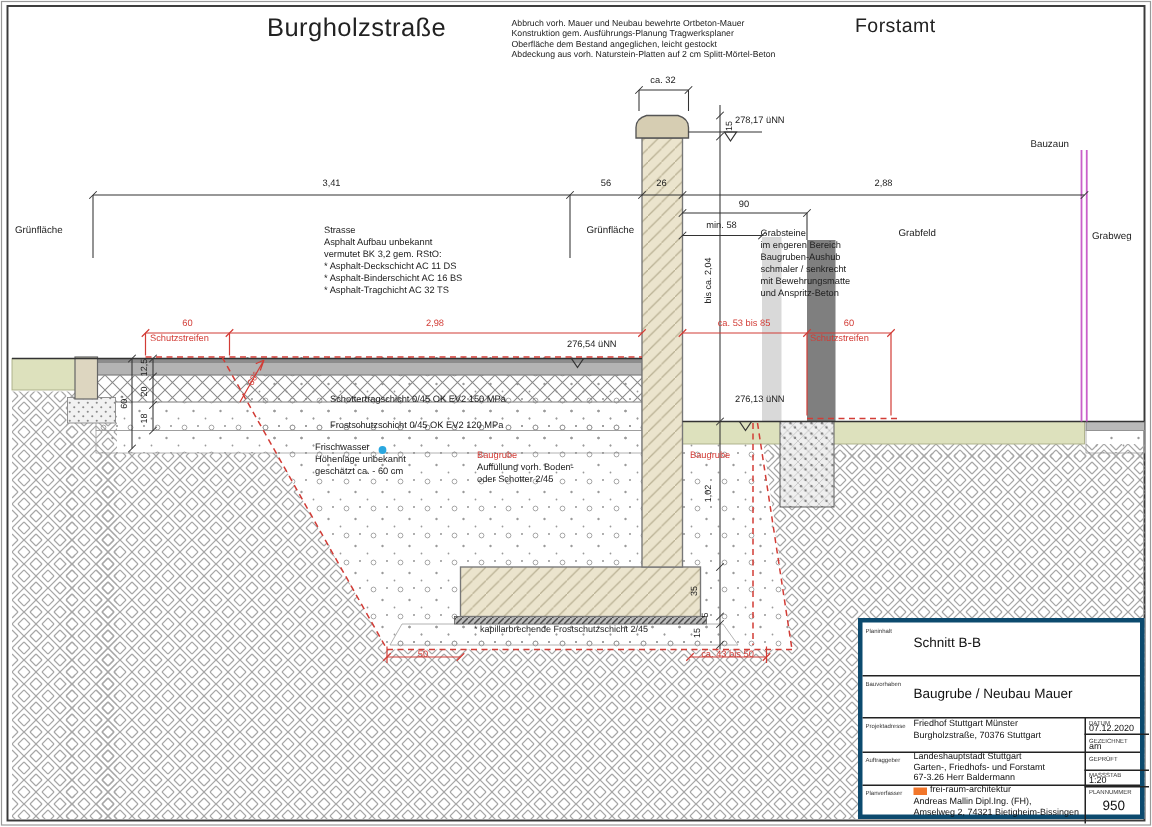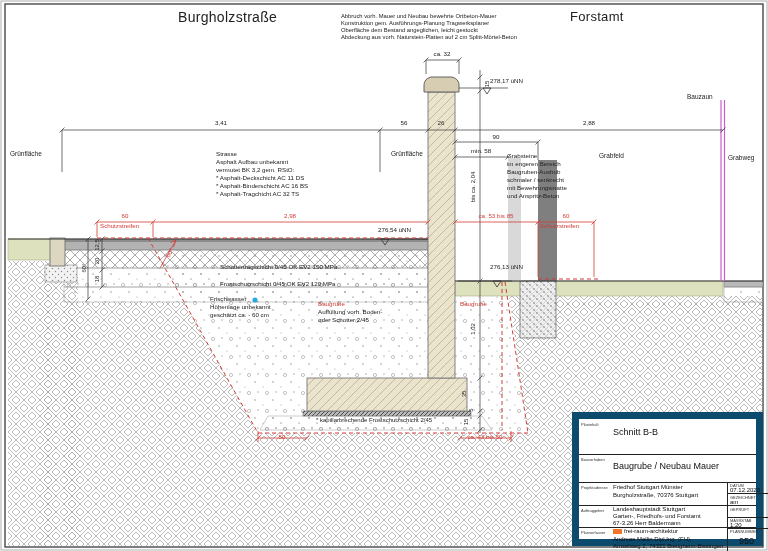--- a/index.html
+++ b/index.html
@@ -5,21 +5,21 @@
   html,body{margin:0;padding:0;background:#fff;}
   .canvas{position:relative;width:768px;height:551px;background:#fff;overflow:hidden;
           font-family:"Liberation Sans", sans-serif;}
   .canvas svg{position:absolute;left:0;top:0;}
   .ann-layer{position:absolute;left:0;top:0;width:768px;height:551px;pointer-events:none;}
   .ann{position:absolute;white-space:nowrap;color:#222;line-height:1.05;
        font-family:"Liberation Sans",sans-serif;}
   .ann.big{letter-spacing:.3px;}
   
   .titleblock{position:absolute;left:572px;top:412px;width:191px;height:134px;
-              background:#fff;border:7px solid #0c4a6e;box-sizing:border-box;}
+              background:#fff;border:3px solid #0c4a6e;box-sizing:border-box;}
   .tb-abs{position:absolute;white-space:nowrap;}
   .tb-label{font-size:4px;color:#333;}
   .tb-text{font-size:6px;color:#111;}
   .tb-big{font-size:9px;color:#111;}
   .hline{position:absolute;height:1px;background:#222;left:0;width:100%;}
   .hline.rcol{left:148px;width:43px;}
   .vline{position:absolute;width:1px;background:#222;}
   .logo{position:absolute;width:9px;height:5px;}
 </style>
 </head>
@@ -161,21 +161,21 @@
     <path d="M94.5,224.5 L99.5,219.5 M150.5,224.5 L155.5,219.5 M425.5,224.5 L430.5,219.5 M452.5,224.5 L457.5,219.5 M535.5,224.5 L540.5,219.5 M591.5,224.5 L596.5,219.5"></path>
     <path d="M97,222 L97,237 M153,222 L153,237 M538,222 L538,277 M594,222 L594,277"></path>
     <path d="M258,438 L307,438 M460,438 L511,438"></path>
     <path d="M255.5,440.5 L260.5,435.5 M304.5,440.5 L309.5,435.5 M457.5,440.5 L462.5,435.5 M508.5,440.5 L513.5,435.5"></path>
     <path d="M258,431 L258,442 M511,431 L511,442"></path>
     <path d="M160,268 L176,240 M176,240 L170.5,242.5 M176,240 L173.5,247"></path>
   </g>
 </svg>
 
 <div class="ann-layer">
-      <div class="ann big" style="left: 178px; top: 10px; font-size: 14px;">Burgholzstraße</div>
+      <div class="ann big" style="left: 178px; top: 10px; font-size: 17px;">Burgholzstraße</div>
       <div class="ann big" style="left: 570px; top: 10px; font-size: 13px;">Forstamt</div>
       <div class="ann" style="left: 341px; top: 13px; font-size: 5.8px;">Abbruch vorh. Mauer und Neubau bewehrte Ortbeton-Mauer</div>
       <div class="ann" style="left: 341px; top: 20px; font-size: 5.8px;">Konstruktion gem. Ausführungs-Planung Tragwerksplaner</div>
       <div class="ann" style="left: 341px; top: 27px; font-size: 5.8px;">Oberfläche dem Bestand angeglichen, leicht gestockt</div>
       <div class="ann" style="left: 341px; top: 34px; font-size: 5.8px;">Abdeckung aus vorh. Naturstein-Platten auf 2 cm Splitt-Mörtel-Beton</div>
       <div class="ann" style="left: 10px; top: 151px; font-size: 6.5px;">Grünfläche</div>
       <div class="ann" style="left: 216px; top: 151px; font-size: 6.2px;">Strasse</div>
       <div class="ann" style="left: 216px; top: 159px; font-size: 6.2px;">Asphalt Aufbau unbekannt</div>
       <div class="ann" style="left: 216px; top: 167px; font-size: 6.2px;">vermutet BK 3,2 gem. RStO:</div>
       <div class="ann" style="left: 216px; top: 175px; font-size: 6.2px;">* Asphalt-Deckschicht AC 11 DS</div>

